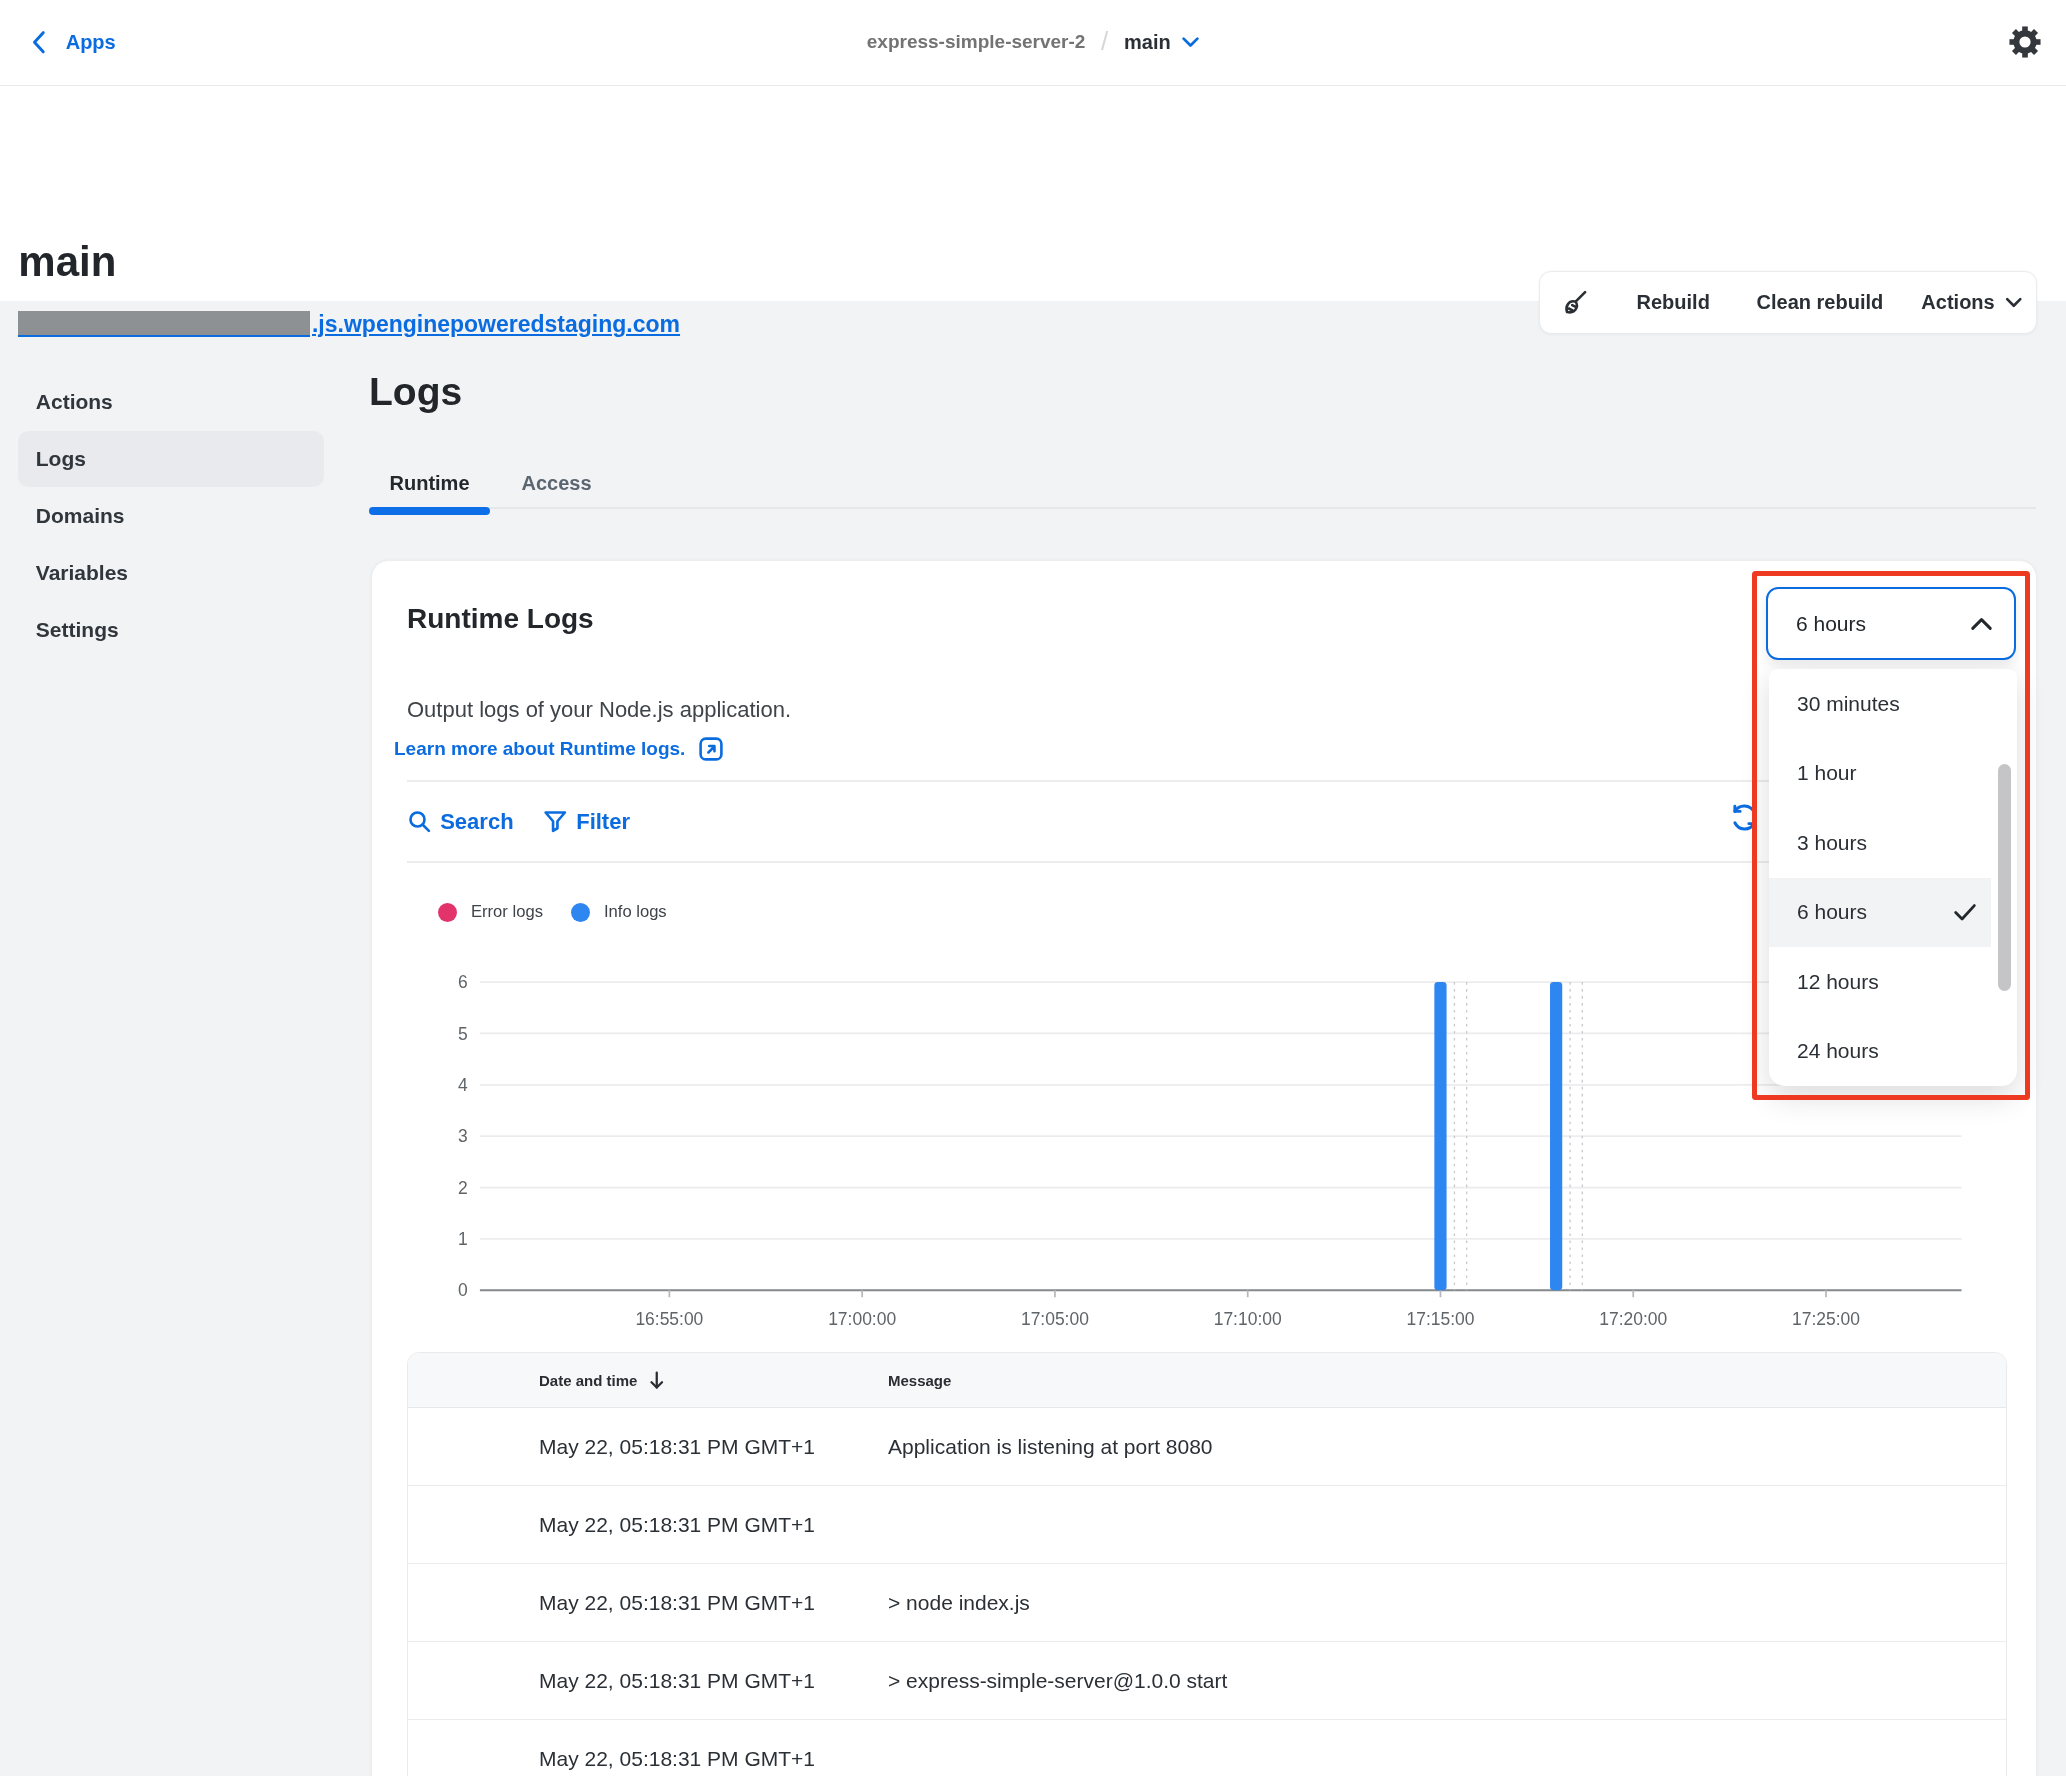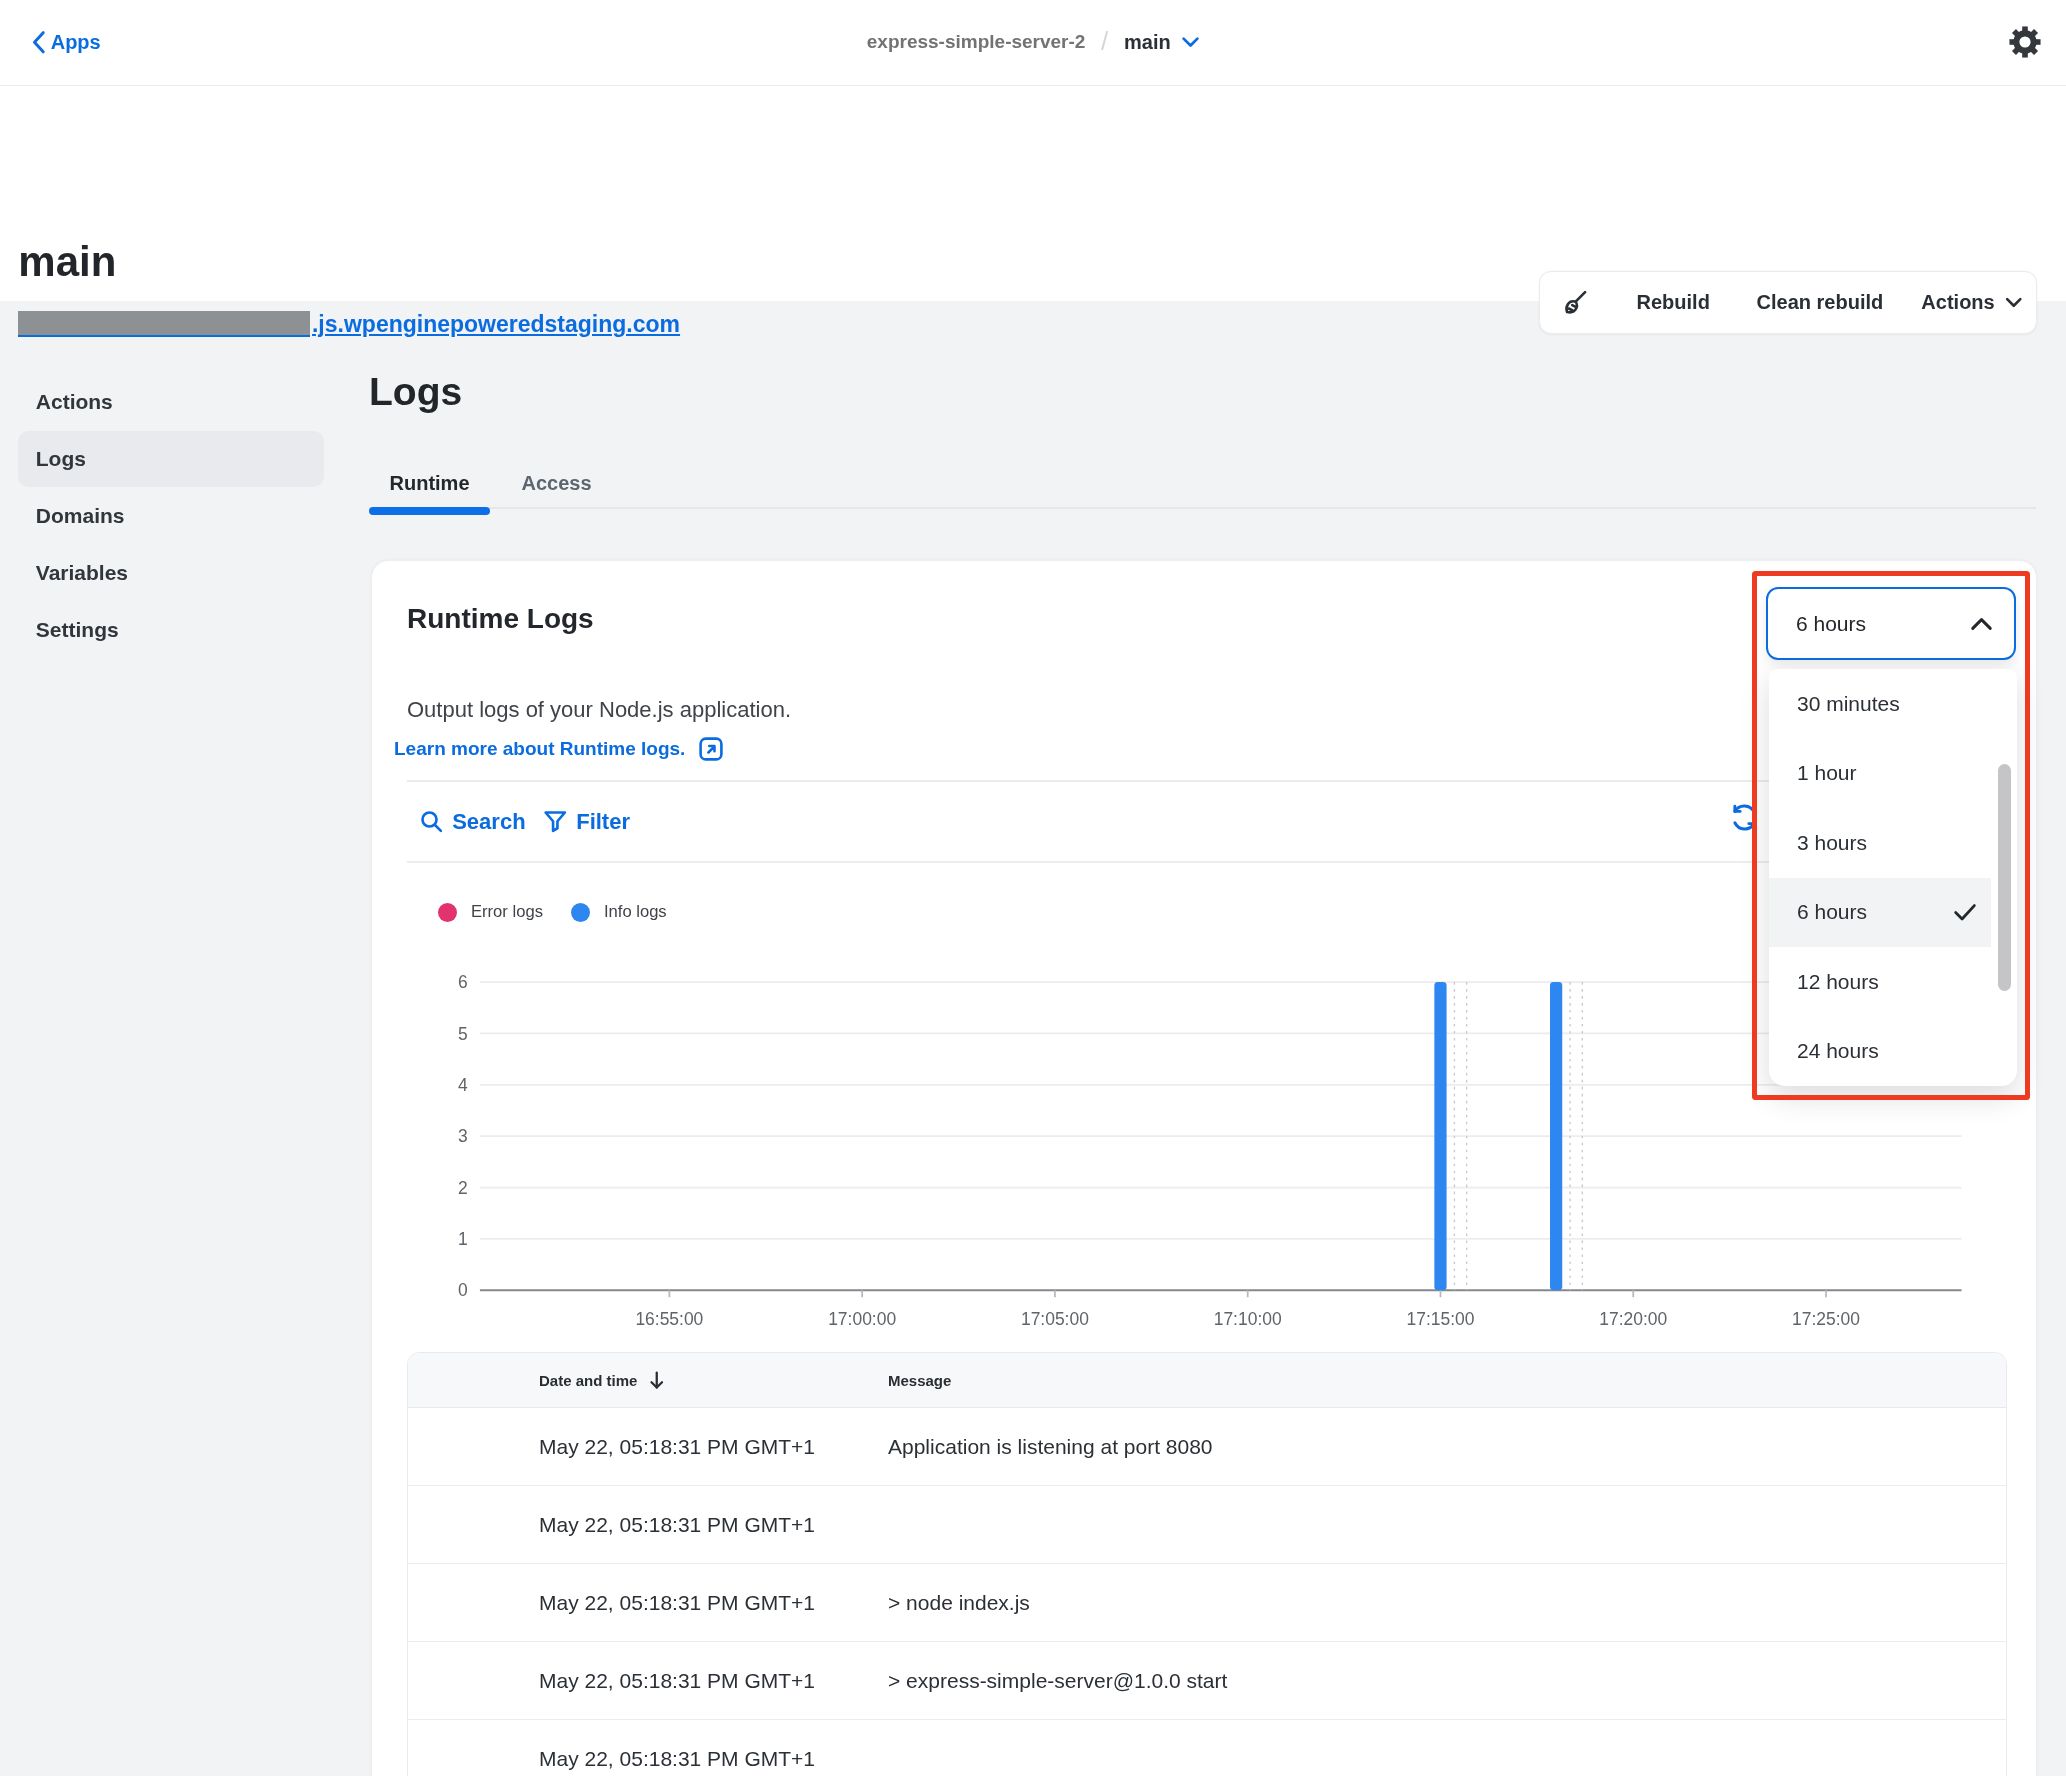--- a/index.html
+++ b/index.html
@@ -1,21 +1,21 @@
 <!DOCTYPE html>
 <html style="font-size:14px"><head>
 <meta charset="utf-8">
 <style>
   * { margin:0; padding:0; box-sizing:border-box; }
   html,body { width:2067px; height:1777px; overflow:hidden; }
   body { background:#f1f3f4; font-family:"Liberation Sans", sans-serif; color:#23272c; position:relative; }
 
   
   .topbar { position:absolute; left:0; top:0; width:2067px; height:86px; background:#fff; border-bottom:1.7px solid #e8eaec; z-index:20; }
-  .back { position:absolute; left:31px; top:0; height:84px; display:flex; align-items:center; gap:4px; cursor:pointer; }
+  .back { position:absolute; left:31px; top:0; height:84px; display:flex; align-items:center; gap:19px; cursor:pointer; }
   .back span { color:#0b6ce0; font-size:20px; font-weight:bold; }
   .breadcrumb { position:absolute; left:0; top:0; width:2067px; height:84px; display:flex; align-items:center; justify-content:center; gap:15.7px; pointer-events:none; }
   .breadcrumb .app { font-size:19px; font-weight:bold; color:#737373; }
   .breadcrumb .sep { font-size:26px; color:#d4d7da; font-weight:normal; transform:translateY(-0.9px); }
   .breadcrumb .branch { font-size:20px; font-weight:bold; color:#2b3036; display:flex; align-items:center; gap:10.5px; pointer-events:auto; cursor:pointer; }
   .gear { position:absolute; right:23px; top:0; height:84px; display:flex; align-items:center; cursor:pointer; }
 
   
   .hero { position:absolute; left:0; top:86px; width:2067px; height:215px; background:#fff; }
   .hero h1 { position:absolute; left:18.3px; top:152px; font-size:42px; font-weight:bold; color:#22262b; }
@@ -45,21 +45,21 @@
   .tab.inactive { width:91px; margin-left:21px; color:#5c6670; }
 
   
   .card { position:absolute; left:371px; top:560px; width:1666px; height:1310px; background:#fff; border:0.9px solid #eceef0; border-radius:17.5px; box-shadow:0 0.9px 3.5px rgba(0,0,0,.05); }
   .card-title { position:absolute; left:35px; top:42px; font-size:28px; font-weight:bold; color:#23272c; }
   .card-desc { position:absolute; left:35px; top:136px; font-size:22px; color:#3f444a; }
   .learn { position:absolute; left:22px; top:175px; display:flex; align-items:center; gap:12.2px; color:#0b6ce0; font-size:19px; font-weight:bold; cursor:pointer; }
   .hr { position:absolute; left:35px; width:1596px; height:1.7px; background:#eaecee; }
   .hr1 { top:219px; } .hr2 { top:300px; }
   .tool { position:absolute; top:238px; height:45px; display:flex; align-items:center; gap:8.7px; color:#0b6ce0; font-size:22px; font-weight:bold; cursor:pointer; }
-  .tool.search { left:47px; } .tool.filter { left:171px; }
+  .tool.search { left:35px; } .tool.filter { left:171px; }
   .refresh { position:absolute; left:1355px; top:239px; cursor:pointer; }
   .legend { position:absolute; left:66px; top:341px; display:flex; align-items:flex-start; gap:28px; }
   .legend-item { display:flex; align-items:center; gap:14px; font-size:16.6px; color:#3f444a; }
   .legend-dot { width:19px; height:19px; border-radius:50%; }
   #chart { position:absolute; left:0; top:332px; width:1666px; height:454px; pointer-events:none; }
   #chart text.ytick, #chart text.xtick { font-family:"Liberation Sans",sans-serif; font-size:20px; fill:#5f6468; }
 
   
   .table { position:absolute; left:35px; top:791px; width:1600px; height:985px; border:0.9px solid #e8eaec; border-radius:12.2px 12.2px 0 0; overflow:hidden; background:#fff; }
   .thead { height:55px; background:#f7f8fa; border-bottom:0.9px solid #e6e8ea; display:flex; align-items:center; font-size:15px; font-weight:bold; color:#2a2e33; }

